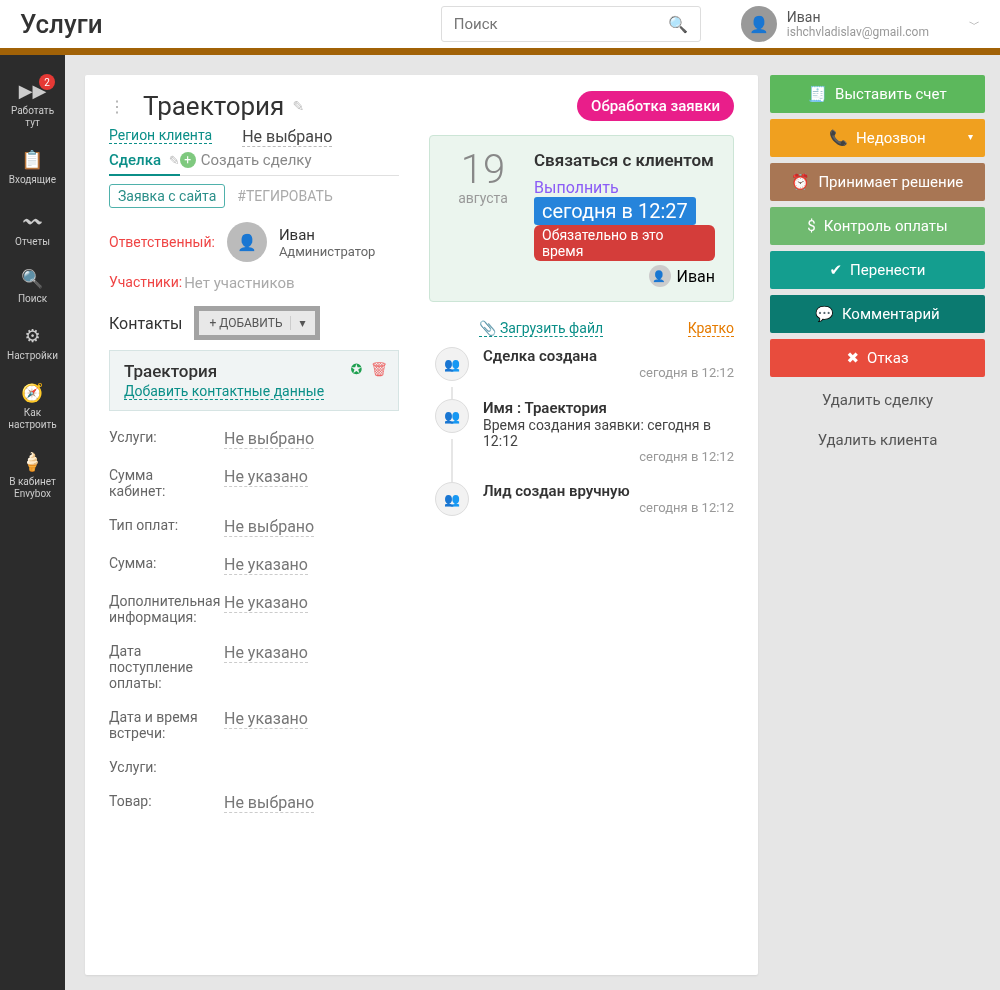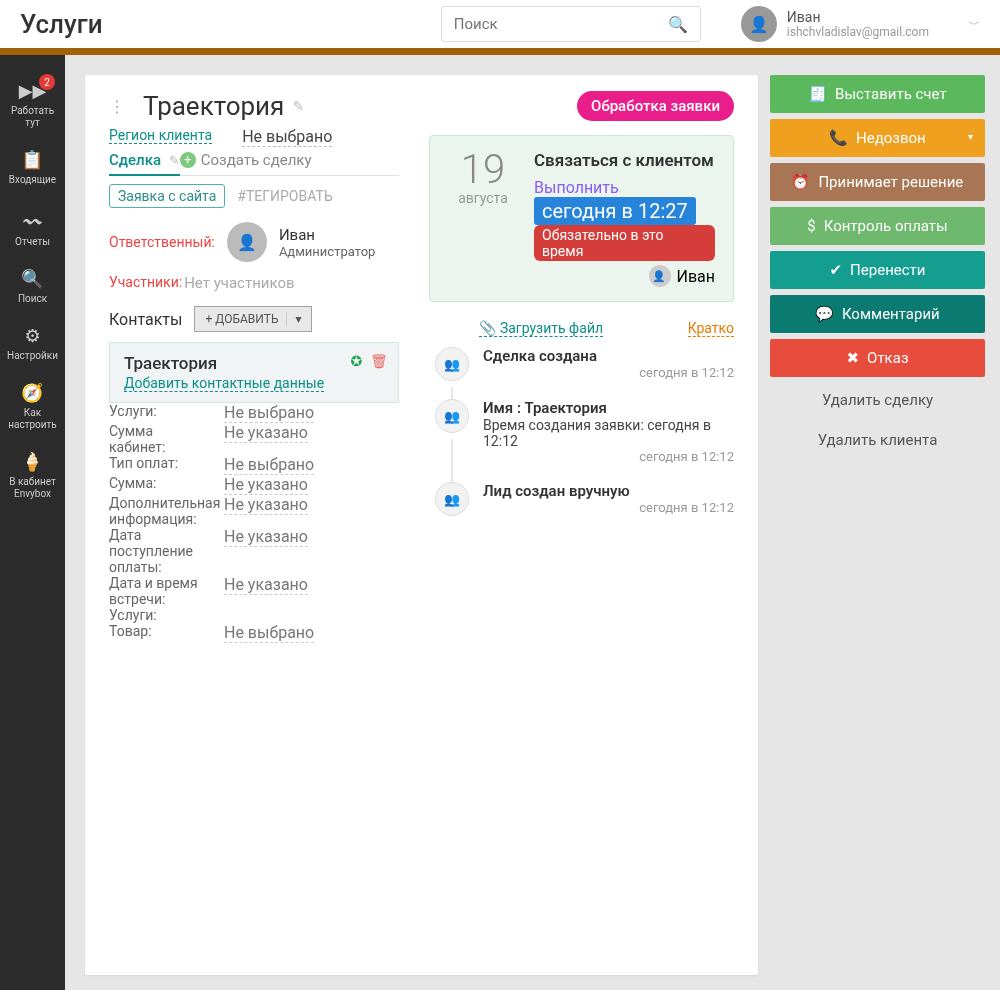--- a/index.html
+++ b/index.html
@@ -43,29 +43,29 @@
 .pencil{color:#bbb;font-size:13px;margin-left:4px;}
 .resp-row{display:flex;align-items:center;gap:12px;margin-top:14px;}
 .small-label{color:#ef4444;font-size:14px;}
 .avatar-md{width:40px;height:40px;background:#bbb;border-radius:50%;display:flex;align-items:center;justify-content:center;color:#fff;}
 .resp-name{font-size:15px;color:#333;}
 .resp-role{font-size:13px;color:#666;}
 .part-row{display:flex;align-items:flex-start;gap:2px;margin-top:12px;}
 .none-txt{color:#aaa;font-size:15px;}
 .contacts-row{display:flex;align-items:center;gap:12px;margin-top:14px;}
 .contacts-label{font-size:16px;font-weight:400;color:#333;}
-.btn-add{background:#e8e8e8;border:1px solid #a3a3a3;padding:5px 10px;font-size:12px;color:#555;display:flex;align-items:center;gap:6px;cursor:pointer;}
+.btn-add{background:#e8e8e8;border:5px solid #a3a3a3;padding:5px 10px;font-size:12px;color:#555;display:flex;align-items:center;gap:6px;cursor:pointer;}
 .btn-add-caret{border-left:1px solid #ccc;padding-left:8px;margin-left:2px;}
 .contact-card{background:#f0f4f4;border:1px solid #d6e4e3;padding:10px 14px;margin-top:10px;position:relative;}
 .contact-name{font-size:17px;font-weight:500;color:#333;}
 .contact-link{color:#0b8f88;font-size:14px;text-decoration:none;border-bottom:1px dashed #0b8f88;}
 .contact-icons{position:absolute;top:10px;right:10px;display:flex;gap:8px;}
 .ci-green{color:#1fa050;font-size:14px;}
 .ci-red{color:#e66;font-size:14px;}
-.field-row{display:flex;gap:20px;align-items:flex-start;}
+.field-row{display:flex;gap:20px;margin-top:18px;align-items:flex-start;}
 .field-label{width:95px;font-size:14px;color:#666;}
 .field-value{color:#777;font-size:16px;border-bottom:1px dashed #ccc;display:inline-block;}
 .task-box{background:#ebf5ee;border:1px solid #cce5d6;border-radius:4px;padding:14px 18px;display:flex;gap:16px;margin-bottom:14px;}
 .date-box{text-align:center;min-width:70px;}
 .date-big{font-size:40px;color:#888;font-weight:300;line-height:1;}
 .date-month{font-size:14px;color:#999;}
 .task-body{flex:1;}
 .task-title{font-size:17px;font-weight:600;color:#333;margin-bottom:8px;}
 .task-line{font-size:16px;color:#8b5cf6;}
 .pill-blue{background:#2684db;color:#fff;padding:2px 8px;border-radius:3px;font-size:20px;display:inline-block;}

